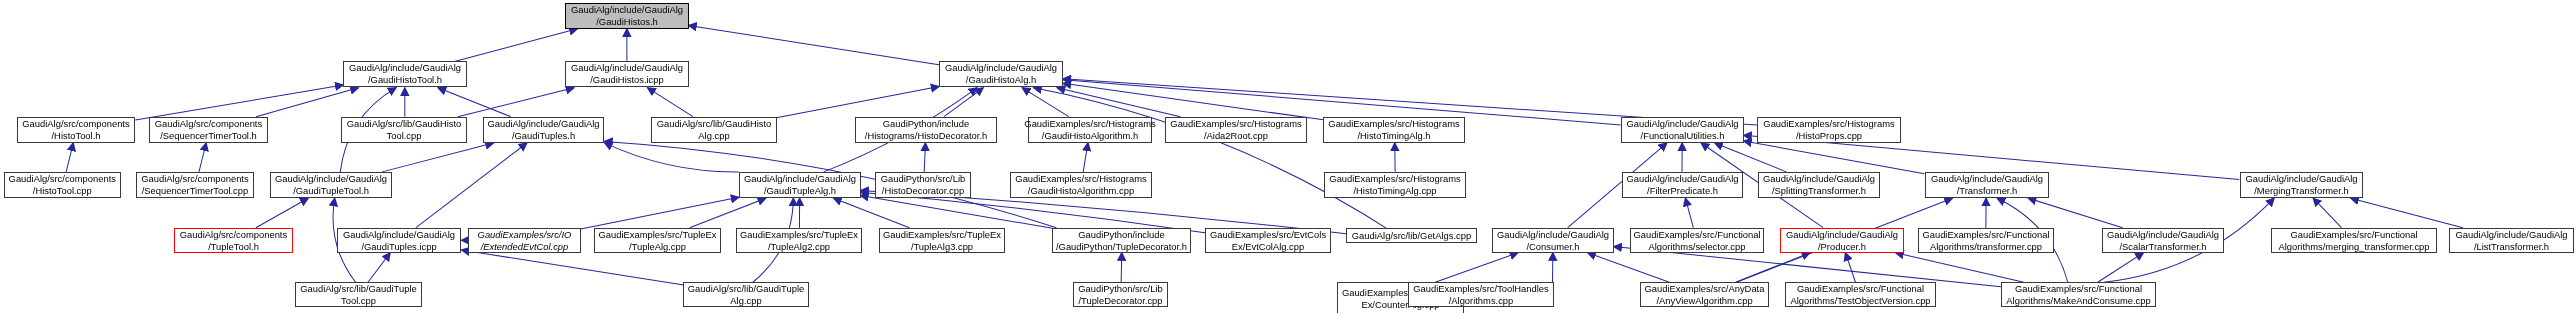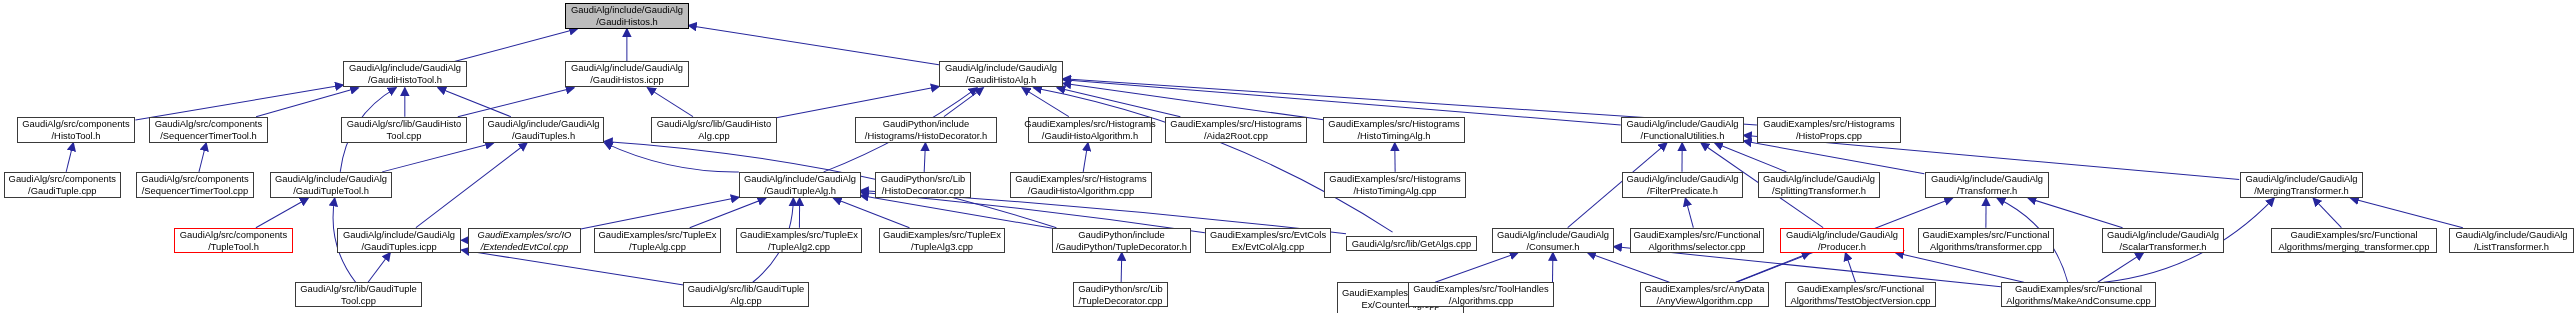--- a/index.html
+++ b/index.html
@@ -145,21 +145,21 @@
     <div class="node" style="left: 1621px; top: 117px; width: 123px; height: 26px;">
       <div>GaudiAlg/include/GaudiAlg</div>
       <div>/FunctionalUtilities.h</div>
     </div>
     <div class="node" style="left: 1757px; top: 117px; width: 144px; height: 26px;">
       <div>GaudiExamples/src/Histograms</div>
       <div>/HistoProps.cpp</div>
     </div>
     <div class="node" style="left: 3.8px; top: 172px; width: 117px; height: 26px;">
       <div>GaudiAlg/src/components</div>
-      <div>/GaudiTuple.cpp</div>
+      <div>/HistoTool.cpp</div>
     </div>
     <div class="node" style="left: 136px; top: 172px; width: 118px; height: 26px;">
       <div>GaudiAlg/src/components</div>
       <div>/SequencerTimerTool.cpp</div>
     </div>
     <div class="node" style="left: 270px; top: 172px; width: 122px; height: 26px;">
       <div>GaudiAlg/include/GaudiAlg</div>
       <div>/GaudiTupleTool.h</div>
     </div>
     <div class="node" style="left: 739px; top: 172px; width: 122px; height: 26px;">
@@ -219,21 +219,21 @@
       <div>/TupleAlg3.cpp</div>
     </div>
     <div class="node" style="left: 1052px; top: 228px; width: 139px; height: 25px;">
       <div>GaudiPython/include</div>
       <div>/GaudiPython/TupleDecorator.h</div>
     </div>
     <div class="node" style="left: 1205px; top: 228px; width: 126px; height: 25px;">
       <div>GaudiExamples/src/EvtCols</div>
       <div>Ex/EvtColAlg.cpp</div>
     </div>
-    <div class="node" style="left: 1346px; top: 236px; width: 131px; height: 15px;">
+    <div class="node" style="left: 1346px; top: 228px; width: 131px; height: 15px;">
       <div>GaudiAlg/src/lib/GetAlgs.cpp</div>
     </div>
     <div class="node" style="left: 1492px; top: 228px; width: 122px; height: 25px;">
       <div>GaudiAlg/include/GaudiAlg</div>
       <div>/Consumer.h</div>
     </div>
     <div class="node" style="left: 1630px; top: 228px; width: 134px; height: 25px;">
       <div>GaudiExamples/src/Functional</div>
       <div>Algorithms/selector.cpp</div>
     </div>

